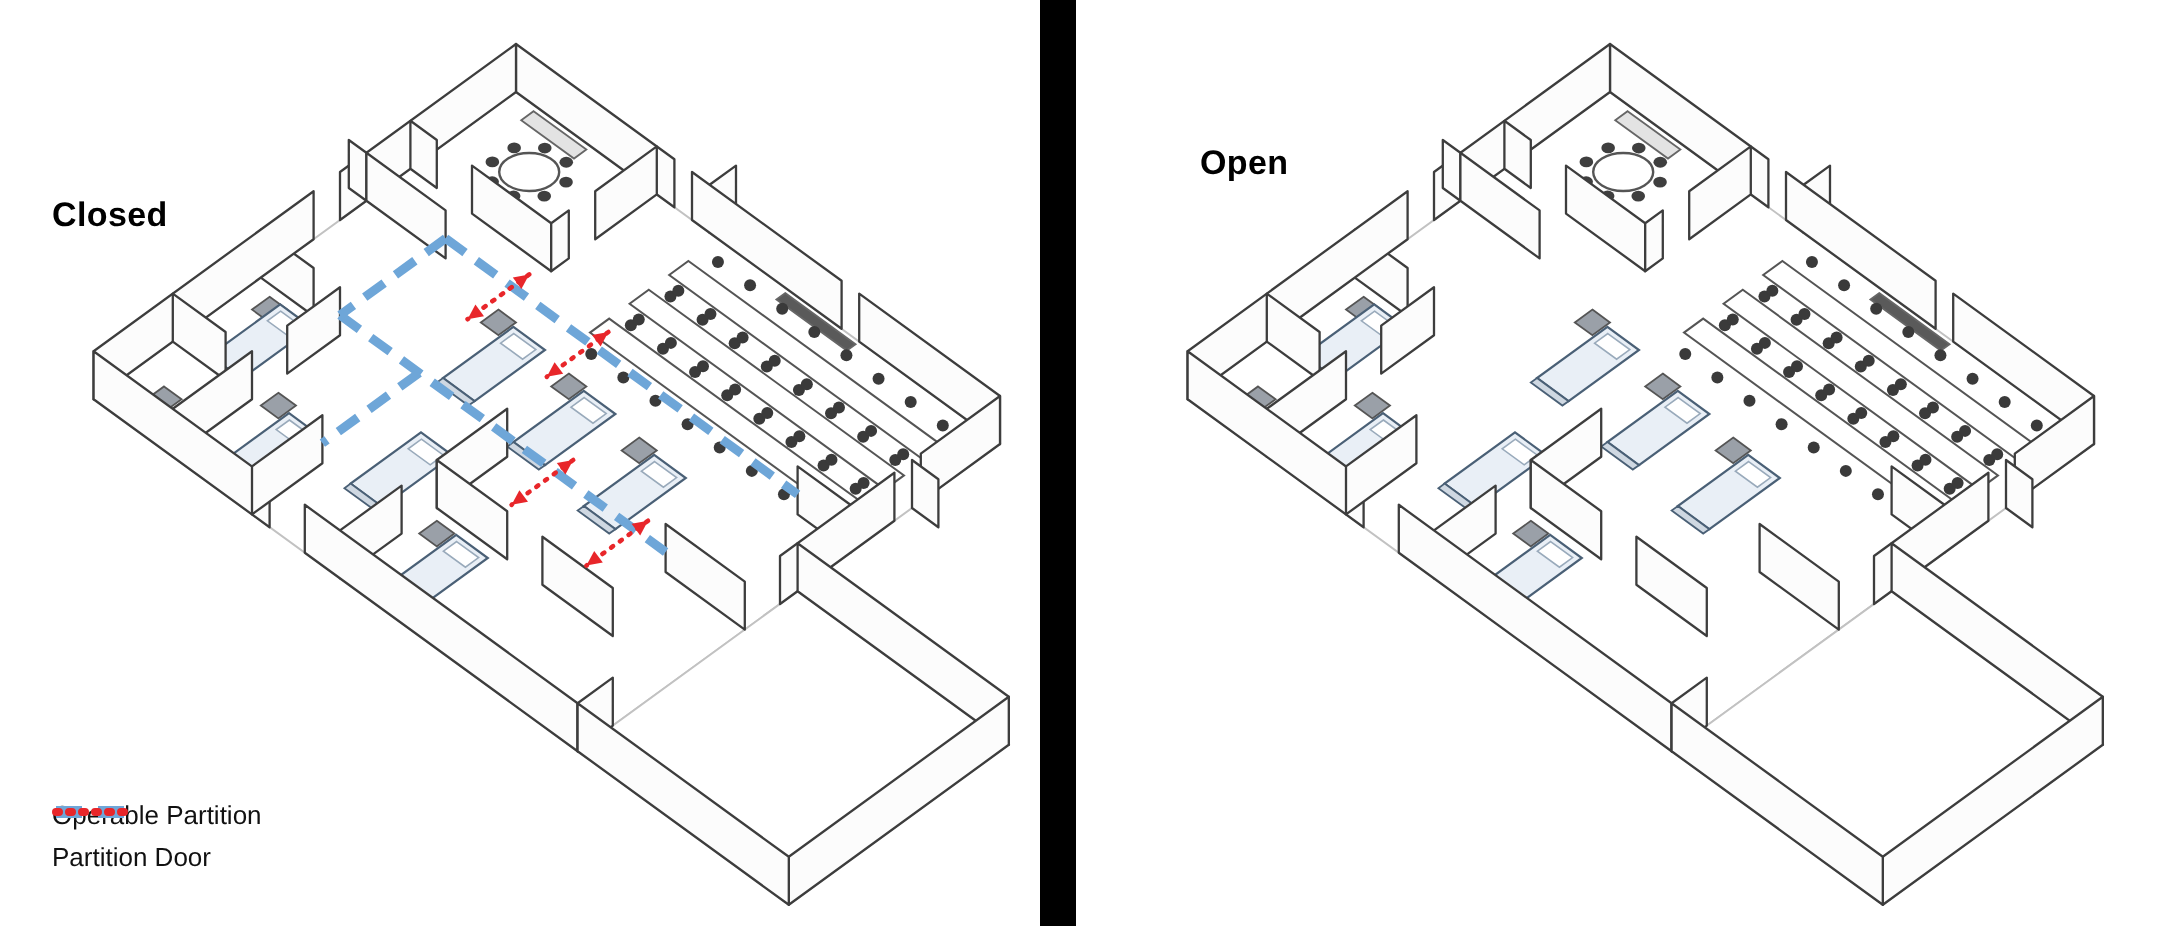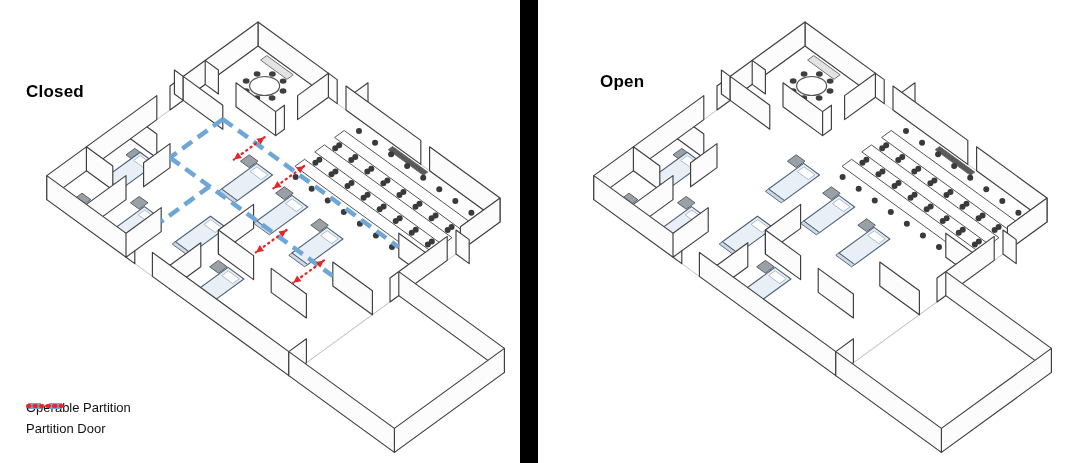--- a/index.html
+++ b/index.html
@@ -5,21 +5,21 @@
   :root{ --c-blue:#6ea6d8; --c-red:#e8262a; --c-divider:#000; }
   html,body{ margin:0; padding:0; background:#fff; }
   .stage{ position:relative; width:1084px; height:463px; background:#fff; overflow:hidden;
           font-family:"Liberation Sans", sans-serif; }
   .panel{ position:absolute; top:0; height:100%; }
   .panel-left{ left:0; width:520px; }
   .panel-right{ left:538px; width:546px; }
   .panel svg{ position:absolute; left:0; top:0; display:block; }
   .divider{ position:absolute; left:520px; top:0; width:18px; height:100%; background:var(--c-divider); }
   .title{ position:absolute; font-size:17px; font-weight:700; color:#000; letter-spacing:.2px; }
-  .t-closed{ left:26px; top:82px;text-align:center; }
+  .t-closed{ left:26px; top:98px;text-align:center; }
   .t-open{ left:62px; top:72px; }
   .legend{ position:absolute; left:26px; top:401px; display:flex; flex-direction:column; gap:7px; }
   .legend-row{ display:flex; align-items:center; gap:10px; height:14px; }
   .legend-label{ font-size:13px; color:#111; line-height:14px; }
   .sw-partition{ stroke:var(--c-blue); stroke-width:6; stroke-dasharray:13 8; }
   .sw-door{ stroke:var(--c-red); stroke-width:4; stroke-dasharray:1.5 5; stroke-linecap:round; }
 </style>
 </head>
 <body>
 

